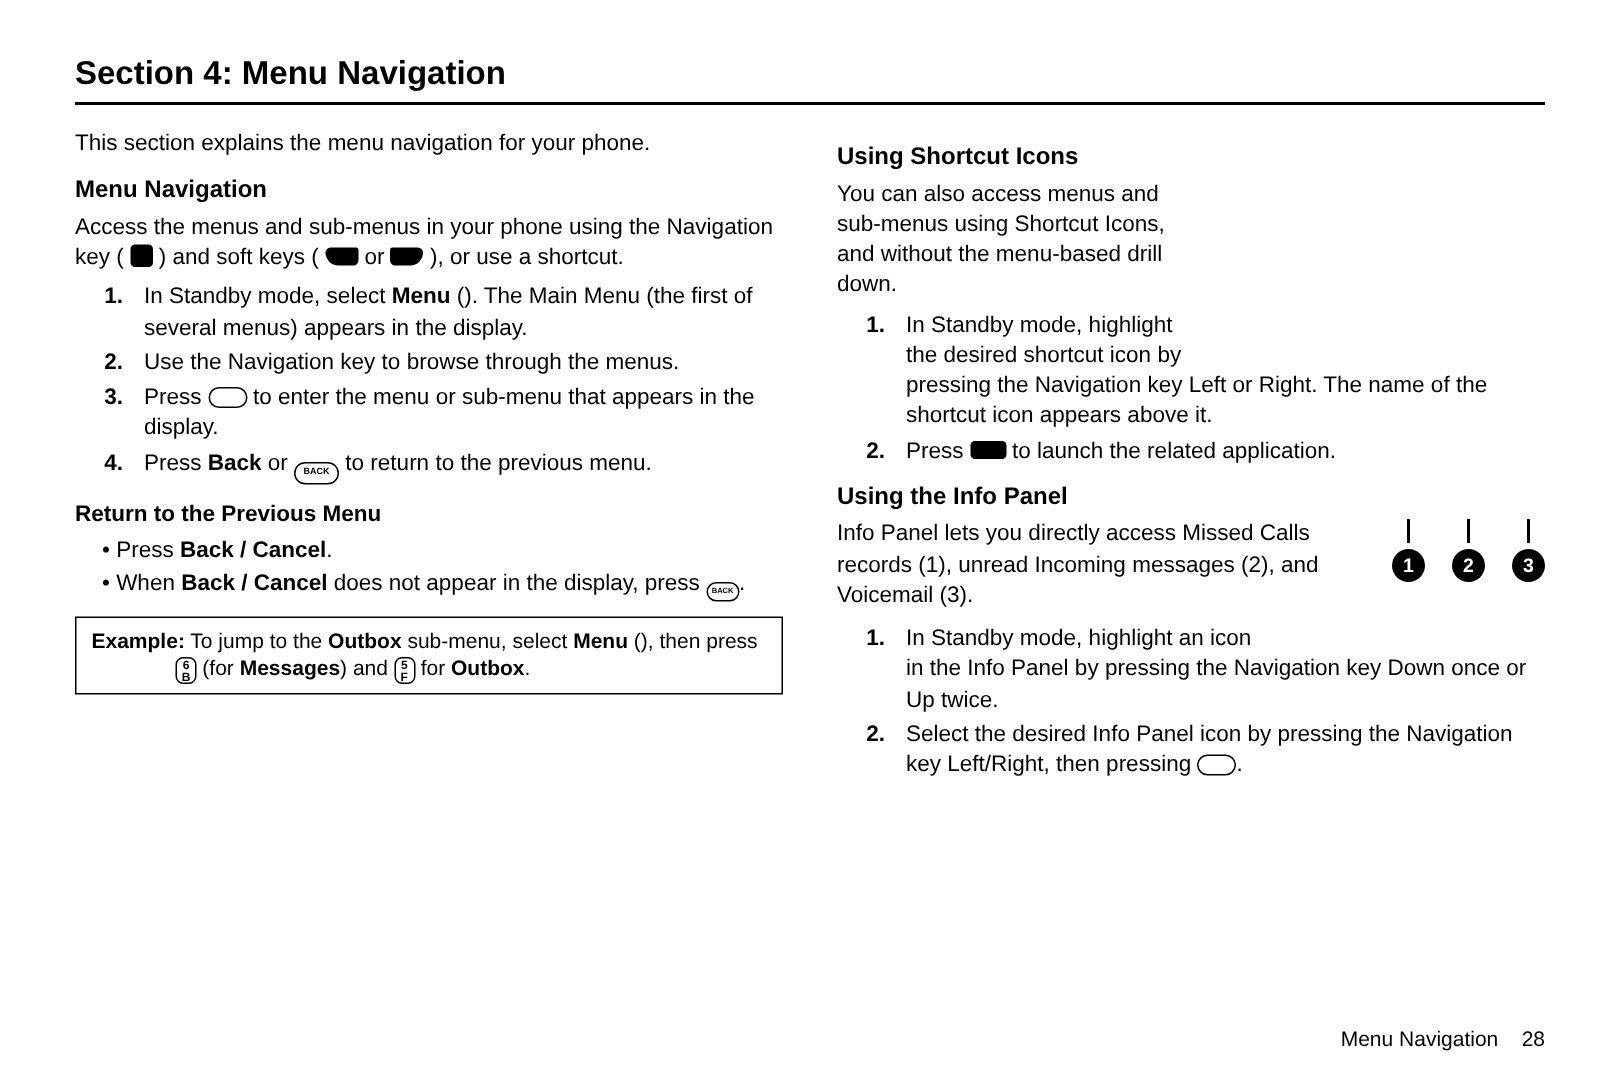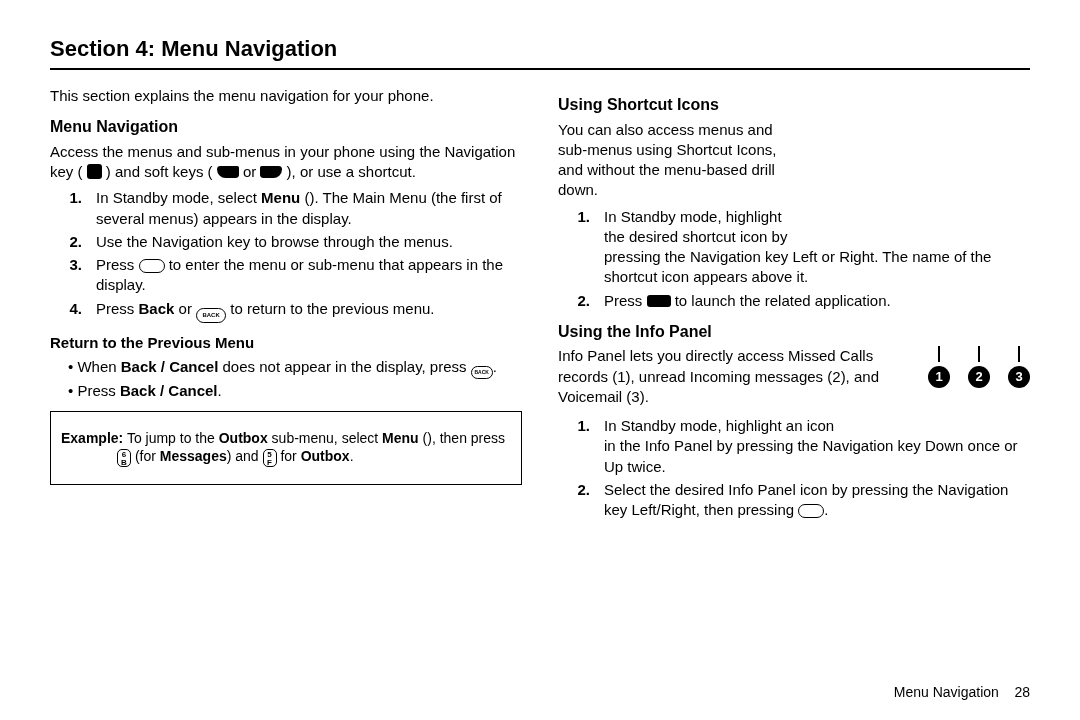--- a/index.html
+++ b/index.html
@@ -69,21 +69,21 @@
     list-style: none;
     padding: 0 0 0 18px;
     margin: 2px 0 6px 0;
   }
   ul.bullets li::before {
     content: "• ";
   }
   ul.bullets li { margin: 2px 0; }
   .example-box {
     border: 1.5px solid #000;
-    padding: 17px 10px;
+    padding: 6px 10px;
     font-size: 14px;
     margin-top: 10px;
     line-height: 1.3;
   }
   .example-box .indent {
     padding-left: 56px;
     display: block;
   }
   .footer {
     position: absolute;
@@ -236,24 +236,24 @@
           <span class="num">4.</span>
           <span class="txt">
             <span>Press </span><b>Back</b><span> or </span><span class="ic-back"></span><span> to return to the previous menu.</span>
           </span>
         </li>
       </ol>
 
       <div class="subhead-ital">Return to the Previous Menu</div>
       <ul class="bullets">
         <li>
+          <span>Press </span><b>Back / Cancel</b><span>.</span>
+        </li>
+        <li>
           <span>When </span><b>Back / Cancel</b><span> does not appear in the display, press </span><span class="ic-back-sm"></span><span>.</span>
-        </li>
-        <li>
-          <span>Press </span><b>Back / Cancel</b><span>.</span>
         </li>
       </ul>
 
 
       <div class="example-box">
         <b>Example:</b><span> To jump to the </span><b>Outbox</b><span> sub-menu, select </span><b>Menu</b><span> (</span><span>), then press </span>
         <span class="indent">
           <span class="ic-key-round"><span>6</span><br><span>B</span></span>
           <span>(for </span><b>Messages</b><span>) and </span>
           <span class="ic-key-round"><span>5</span><br><span>F</span></span>

